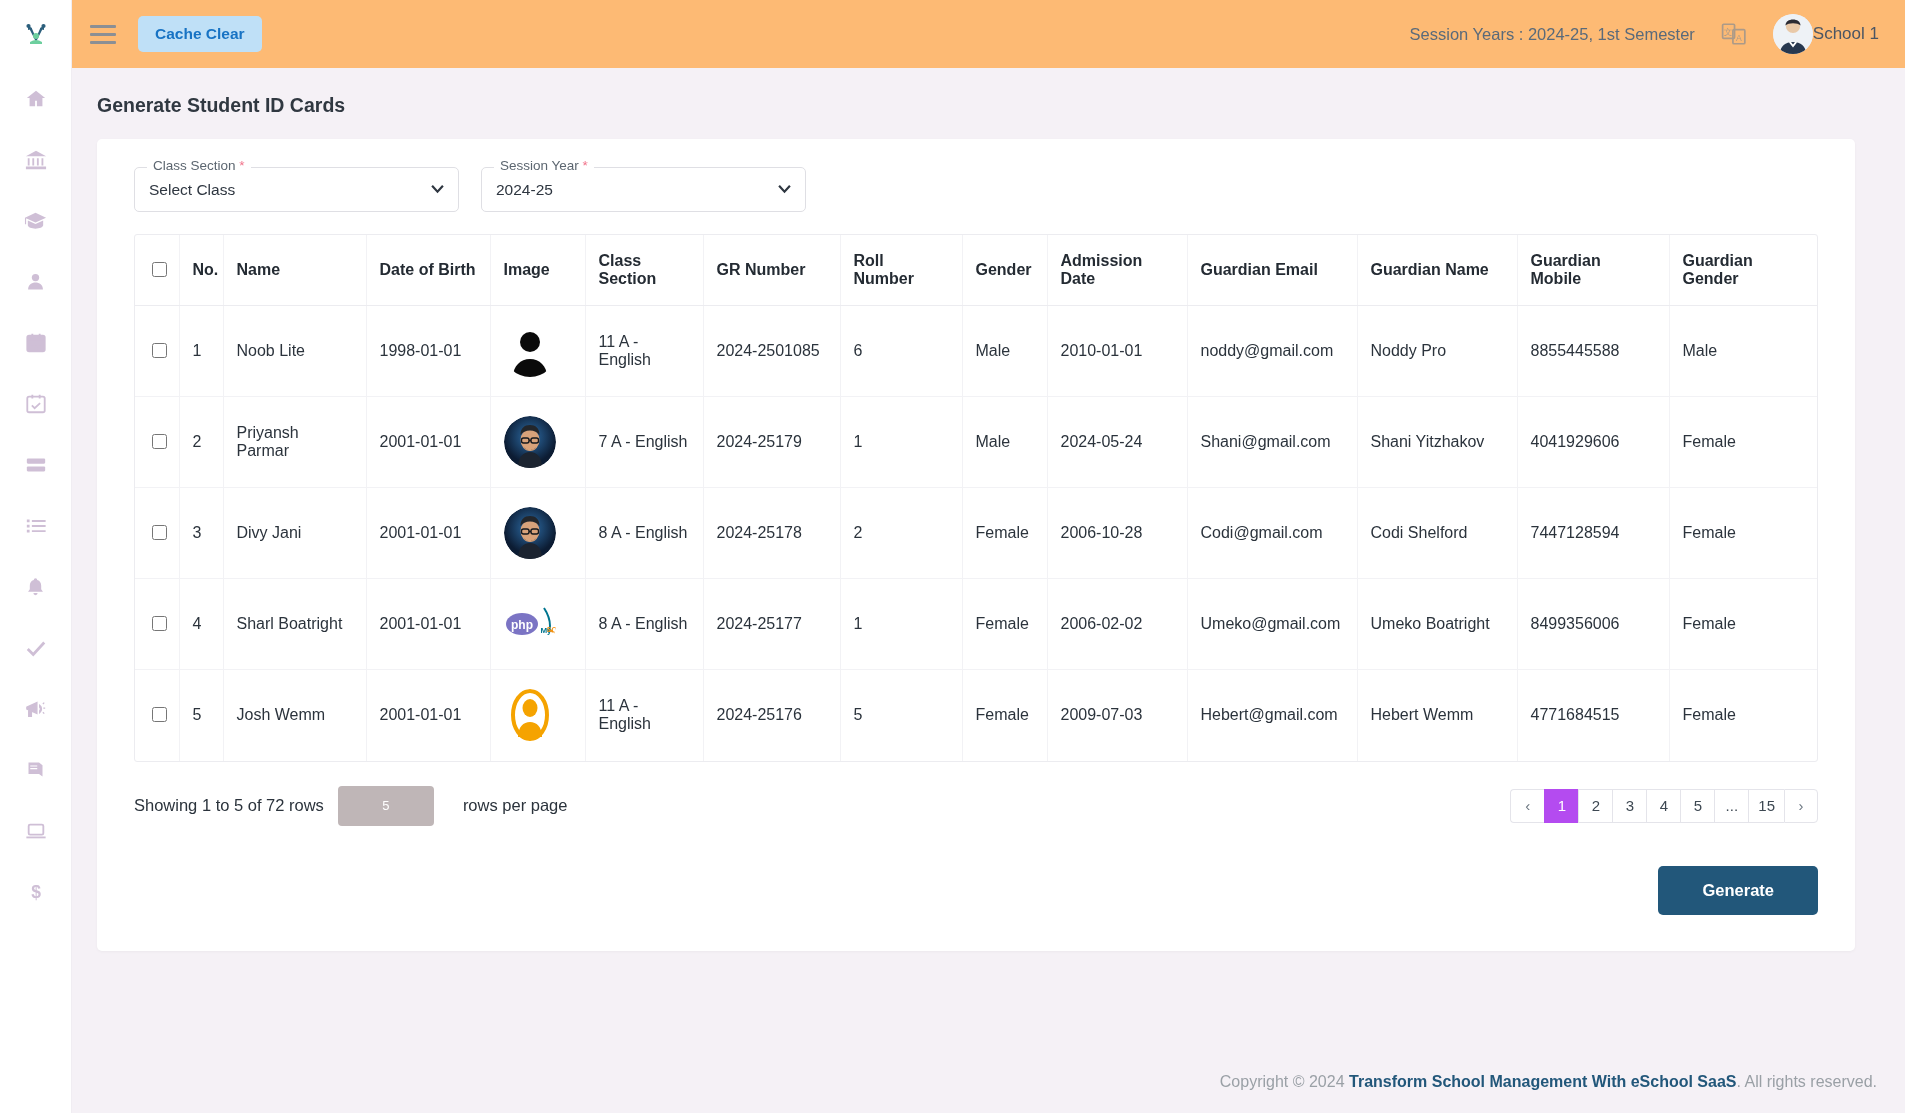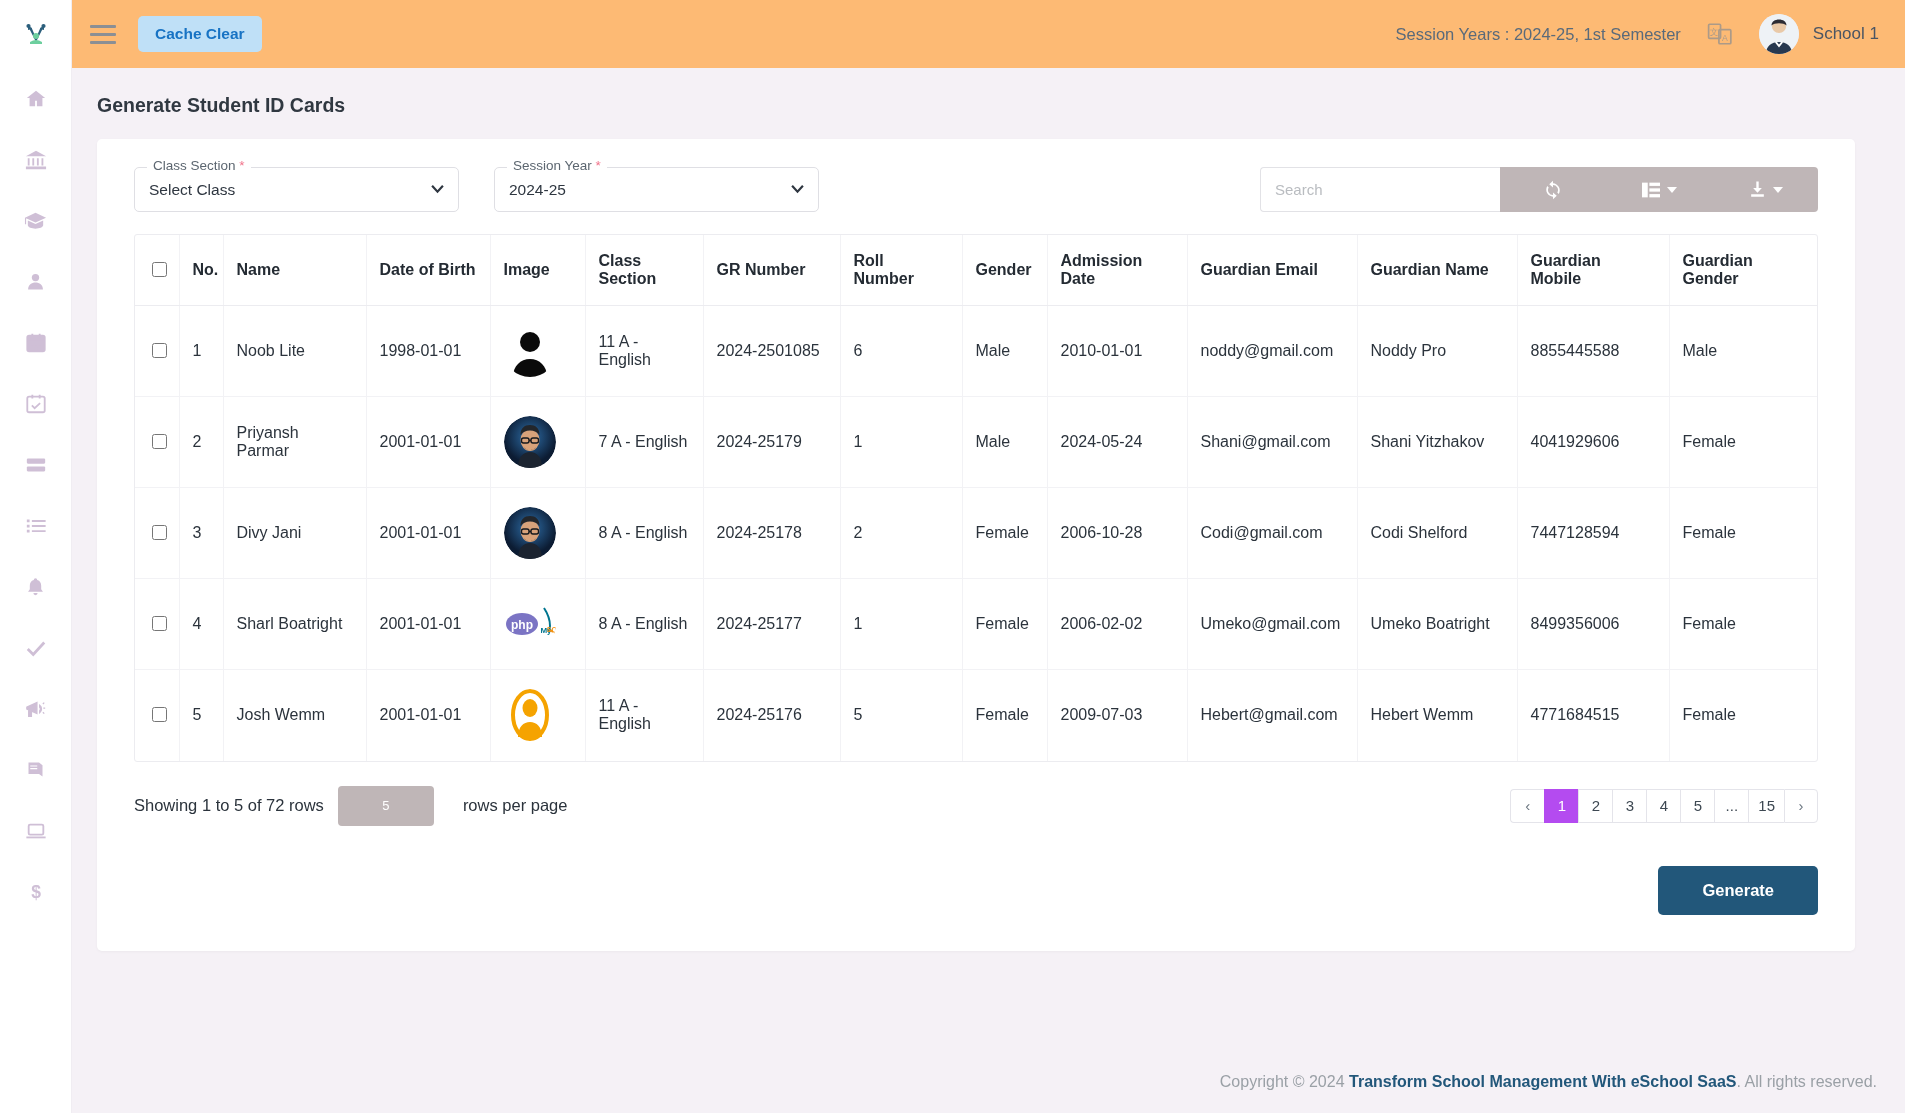--- a/index.html
+++ b/index.html
@@ -50,21 +50,21 @@
   .cache-clear {
     background: #bfe0f7; color: #1773c4;
     font-weight: bold; font-size: 15.5px;
     border: none; border-radius: 5px;
     padding: 9px 17px; cursor: pointer;
     font-family: "Liberation Sans", sans-serif;
   }
   .topbar-right { margin-left: auto; display: flex; align-items: center; gap: 26px; }
   .session-years { color: #5a6a7a; font-size: 16.5px; white-space: nowrap; }
   .translate-icon { width: 26px; height: 26px; opacity: .62; cursor:pointer; }
-  .avatar-wrap { display:flex; align-items:center; gap: 14px; cursor: pointer;}
+  .avatar-wrap { display:flex; align-items:center; cursor: pointer;}
   .avatar {
     width: 40px; height: 40px; border-radius: 50%;
     background: #e8eef5; overflow: hidden; position: relative;
     display:block;
   }
   .school-name { color: #4b5563; font-size: 17px; }
 
   
   .page-body { flex: 1; padding: 0; display:flex; flex-direction: column; overflow: hidden; }
   .page-title {
@@ -73,21 +73,21 @@
   }
   .card {
     background: #ffffff; border-radius: 5px;
     margin: 0 50px 0 25px;
     padding: 28px 37px 36px 37px;
     box-shadow: 0 1px 3px rgba(0,0,0,0.04);
   }
   .card-title { font-size: 19px; font-weight: bold; color: #232a31; margin-bottom: 20px; }
 
   
-  .filter-row { display: flex; align-items: center; gap: 35px; }
+  .filter-row { display: flex; align-items: center; gap: 22px; }
   .field { position: relative; width: 325px; }
   .field-legend {
     position: absolute; top: -9px; left: 13px;
     background: #fff; padding: 0 6px;
     font-size: 13.5px; color: #5c6670; white-space: nowrap;
   }
   .req { color: #f1728a; }
   .field select {
     width: 100%; height: 45px;
     border: 1px solid #dfdfe4; border-radius: 5px;
@@ -346,45 +346,20 @@
           <div class="field">
             <span class="field-legend"><span>Session Year</span> <span class="req">*</span></span>
             <select>
               <option>2024-25</option>
             </select>
             <svg class="chev" width="13" height="10" viewBox="0 0 12 8">
                 <path d="M1 1 L6 6.5 L11 1" fill="none" stroke="#2e3640" stroke-width="2"></path>
               </svg>
           </div>
 
-          <div class="toolbar-right">
-            <input class="search-input" type="text" placeholder="Search" style="">
-            <div class="tool-group">
-              <div class="tool-btn">
-                <svg width="20" height="20" viewBox="0 0 24 24">
-                    <path fill="#fff" d="M12 4 V1 L7.5 5 L12 9 V6 a6 6 0 0 1 5.2 9 l1.7 1.7 A8.4 8.4 0 0 0 12 4 Z M12 18 a6 6 0 0 1 -5.2-9 L5.1 7.3 A8.4 8.4 0 0 0 12 20 v3 l4.5-4 L12 15 Z"></path>
-                  </svg>
-              </div>
-              <div class="tool-btn">
-                <svg width="20" height="18" viewBox="0 0 24 22">
-                    <rect x="1" y="2" width="7" height="18" fill="#fff"></rect>
-                    <rect x="10" y="2" width="13" height="4" fill="#fff"></rect>
-                    <rect x="10" y="9" width="13" height="4" fill="#fff"></rect>
-                    <rect x="10" y="16" width="13" height="4" fill="#fff"></rect>
-                  </svg>
-                <span class="caret"></span>
-              </div>
-              <div class="tool-btn">
-                <svg width="19" height="19" viewBox="0 0 24 24">
-                    <path fill="#fff" d="M10.5 2 h3 v8 h4 l-5.5 6 L6.5 10 h4 Z M4 18 h16 v3 h-16 Z"></path>
-                  </svg>
-                <span class="caret"></span>
-              </div>
-            </div>
-          </div>
         </div>
 
         <div class="table-wrap">
           <table class="students">
             <colgroup>
               <col class="col-chk">
                 <col class="col-no">
                 <col class="col-name">
                 <col class="col-dob">
                 <col class="col-img">

